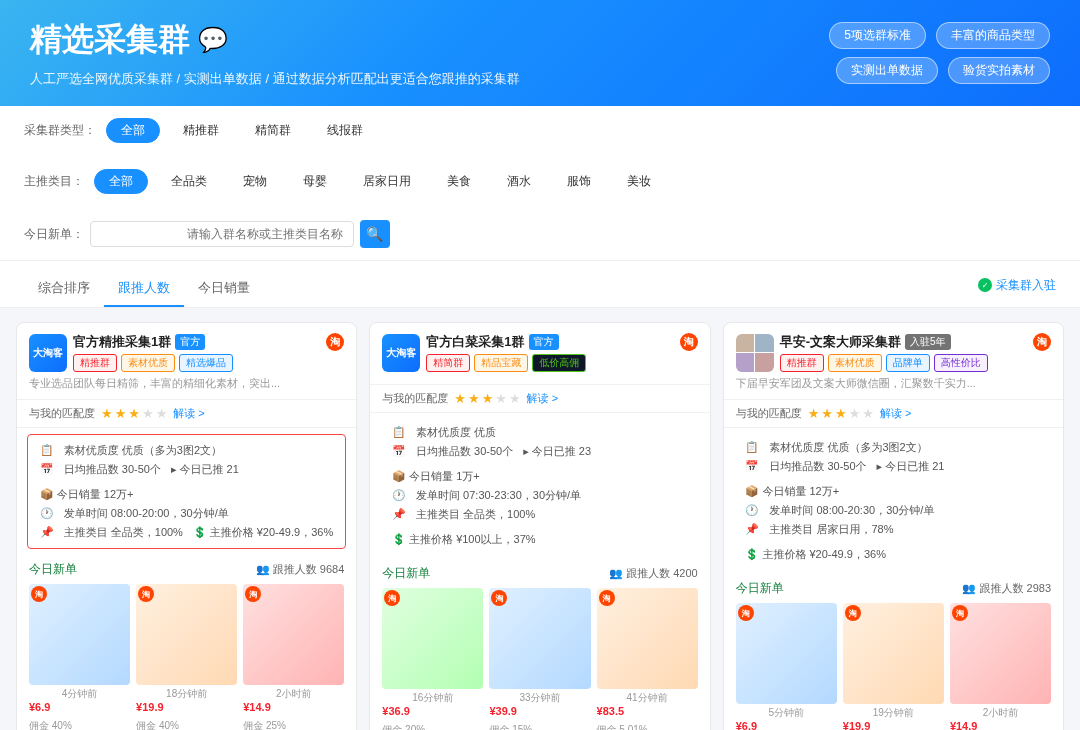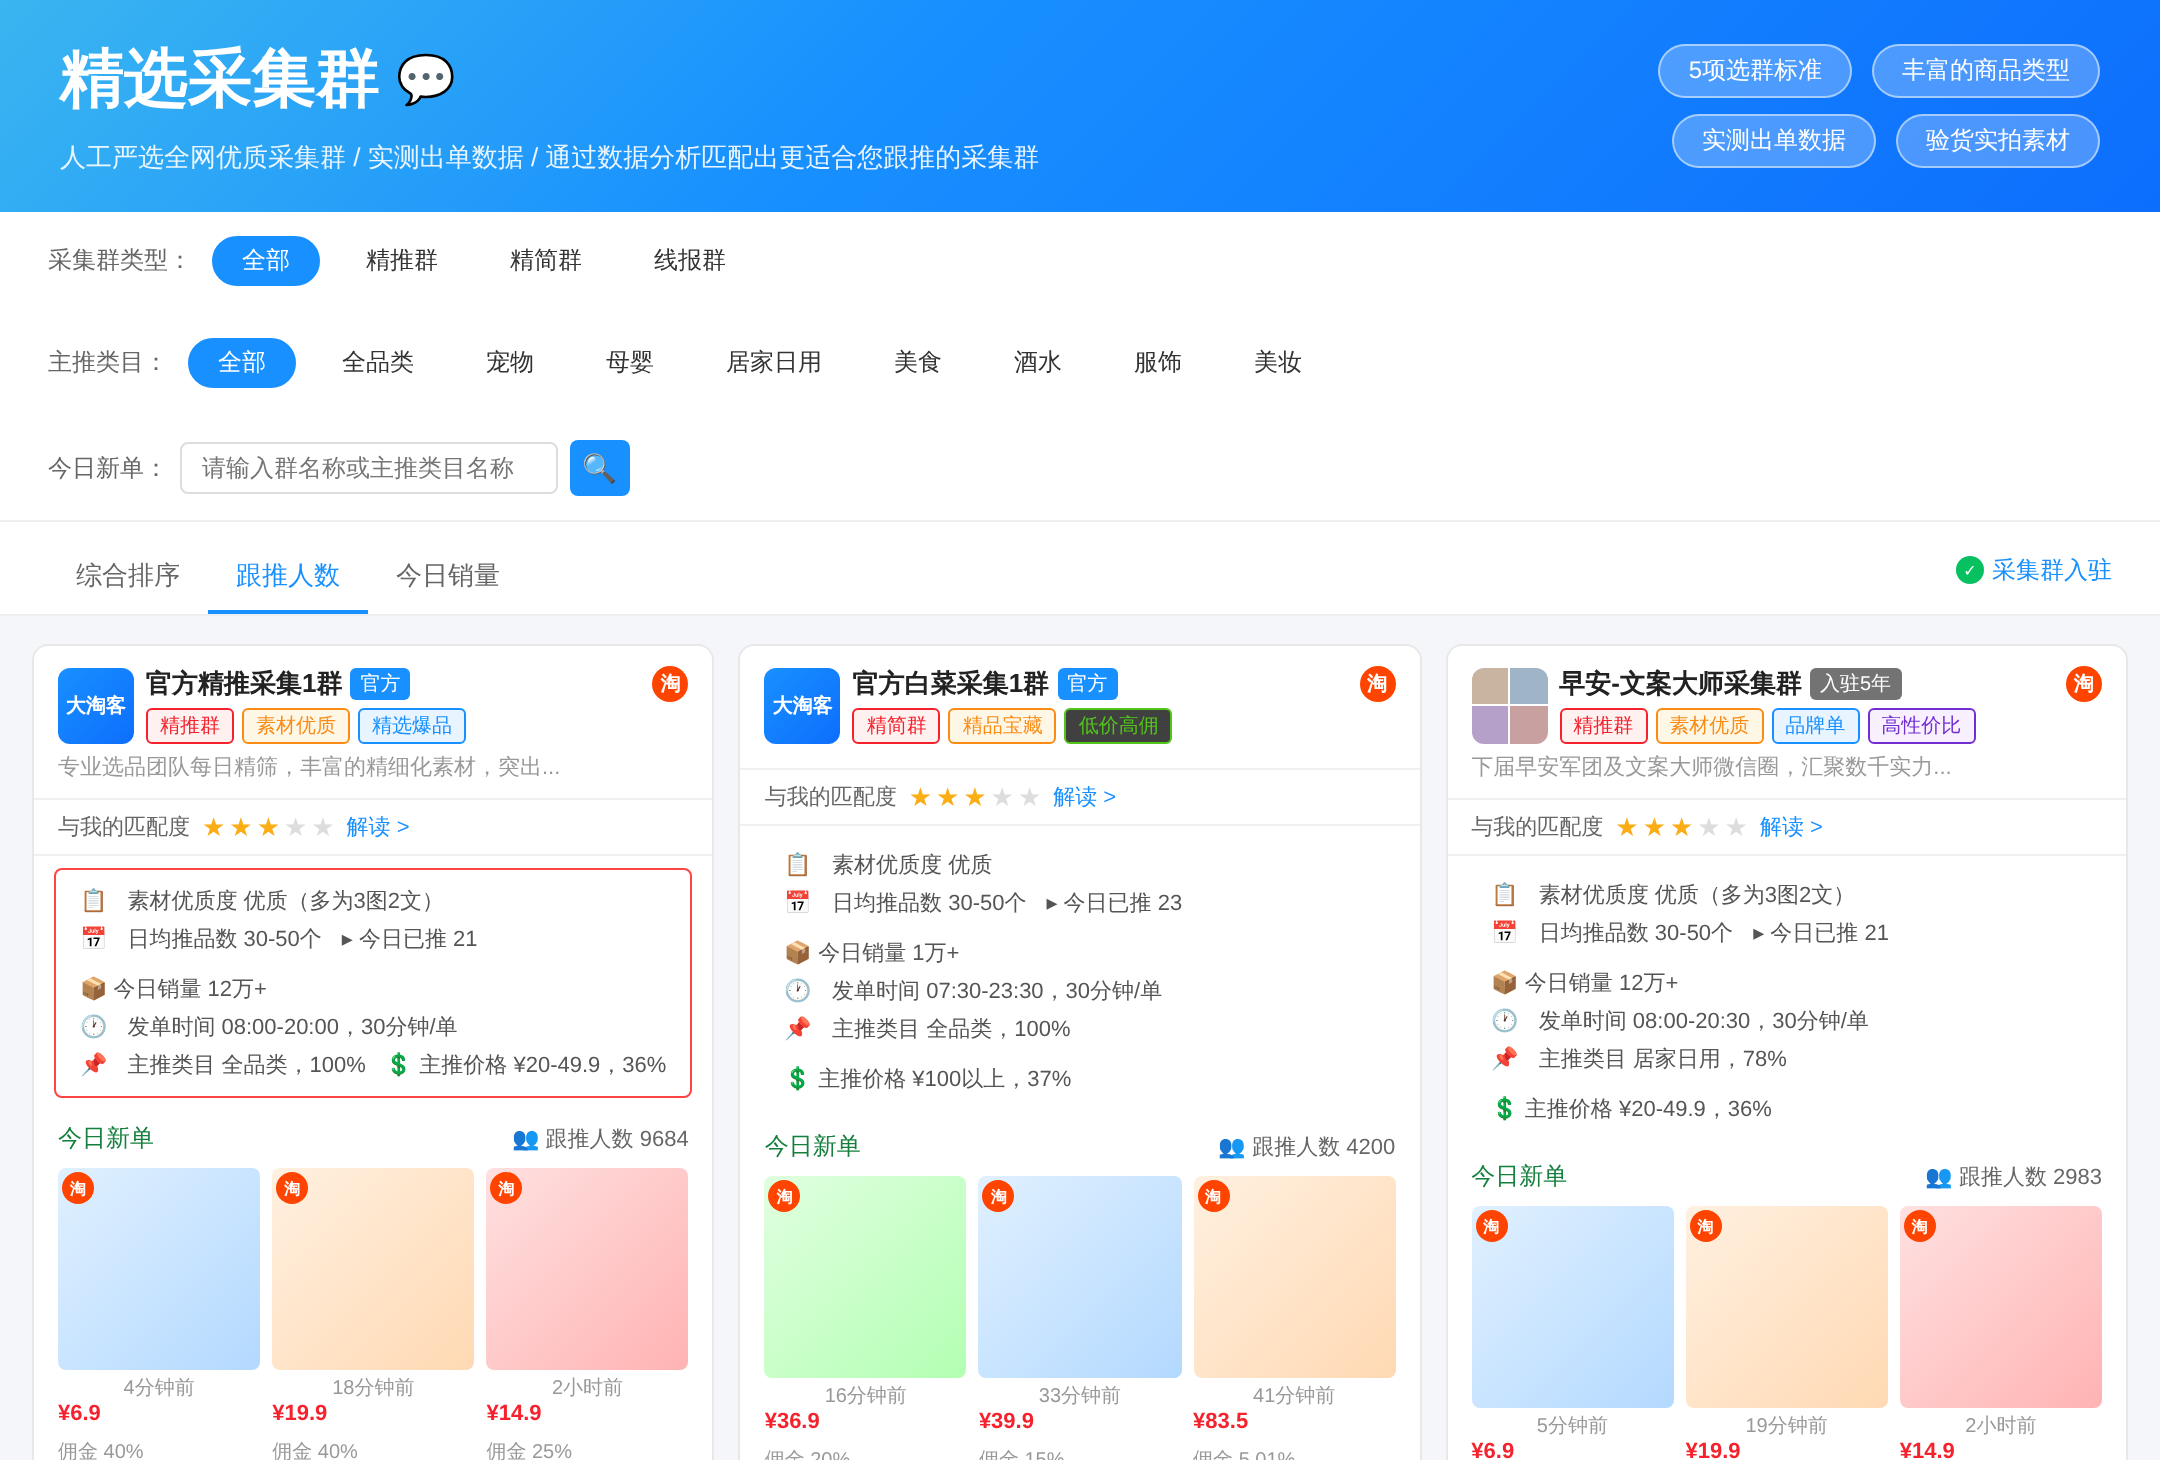--- a/index.html
+++ b/index.html
@@ -59,23 +59,24 @@
       border-color: #1890ff;
       border-radius: 14px;
       padding: 3px 14px;
     }
     .search-row { display: flex; align-items: center; gap: 6px; }
     .search-input {
       border: 1px solid #ddd;
       border-radius: 4px;
       padding: 5px 10px;
       font-size: 12px;
-      width: 189px;
+      width: 264px;
       color: #000000;
       outline: none;
+      text-align: right;
     }
     .search-btn {
       background: #1890ff;
       border: none;
       border-radius: 4px;
       width: 30px;
       height: 28px;
       cursor: pointer;
       color: #fff;
       font-size: 14px;
@@ -165,21 +166,21 @@
     .card-tags { display: flex; gap: 4px; flex-wrap: wrap; margin-top: 3px; }
     .tag {
       font-size: 10px;
       padding: 1px 6px;
       border-radius: 3px;
       border: 1px solid;
     }
     .tag-red { color: #f5222d; border-color: #f5222d; background: #fff1f0; }
     .tag-orange { color: #fa8c16; border-color: #fa8c16; background: #fff7e6; }
     .tag-blue { color: #1890ff; border-color: #1890ff; background: #e8f4ff; }
-    .tag-green { color: #52c41a; border-color: #52c41a; background: #404040; }
+    .tag-green { color: #52c41a; border-color: #52c41a; background: #0f172a; }
     .tag-purple { color: #722ed1; border-color: #722ed1; background: #f9f0ff; }
     .card-desc { font-size: 11px; color: #999; margin-top: 4px; white-space: nowrap; overflow: hidden; text-overflow: ellipsis; }
 
     .match-row { display: flex; align-items: center; gap: 6px; padding: 6px 12px; font-size: 11px; color: #666; border-bottom: 1px solid #f0f0f0; }
     .stars { display: flex; gap: 2px; }
     .star { color: #faad14; font-size: 13px; }
     .star-empty { color: #ddd; font-size: 13px; }
     .read-more { color: #1890ff; cursor: pointer; font-size: 11px; }
 
     .stats-box {

